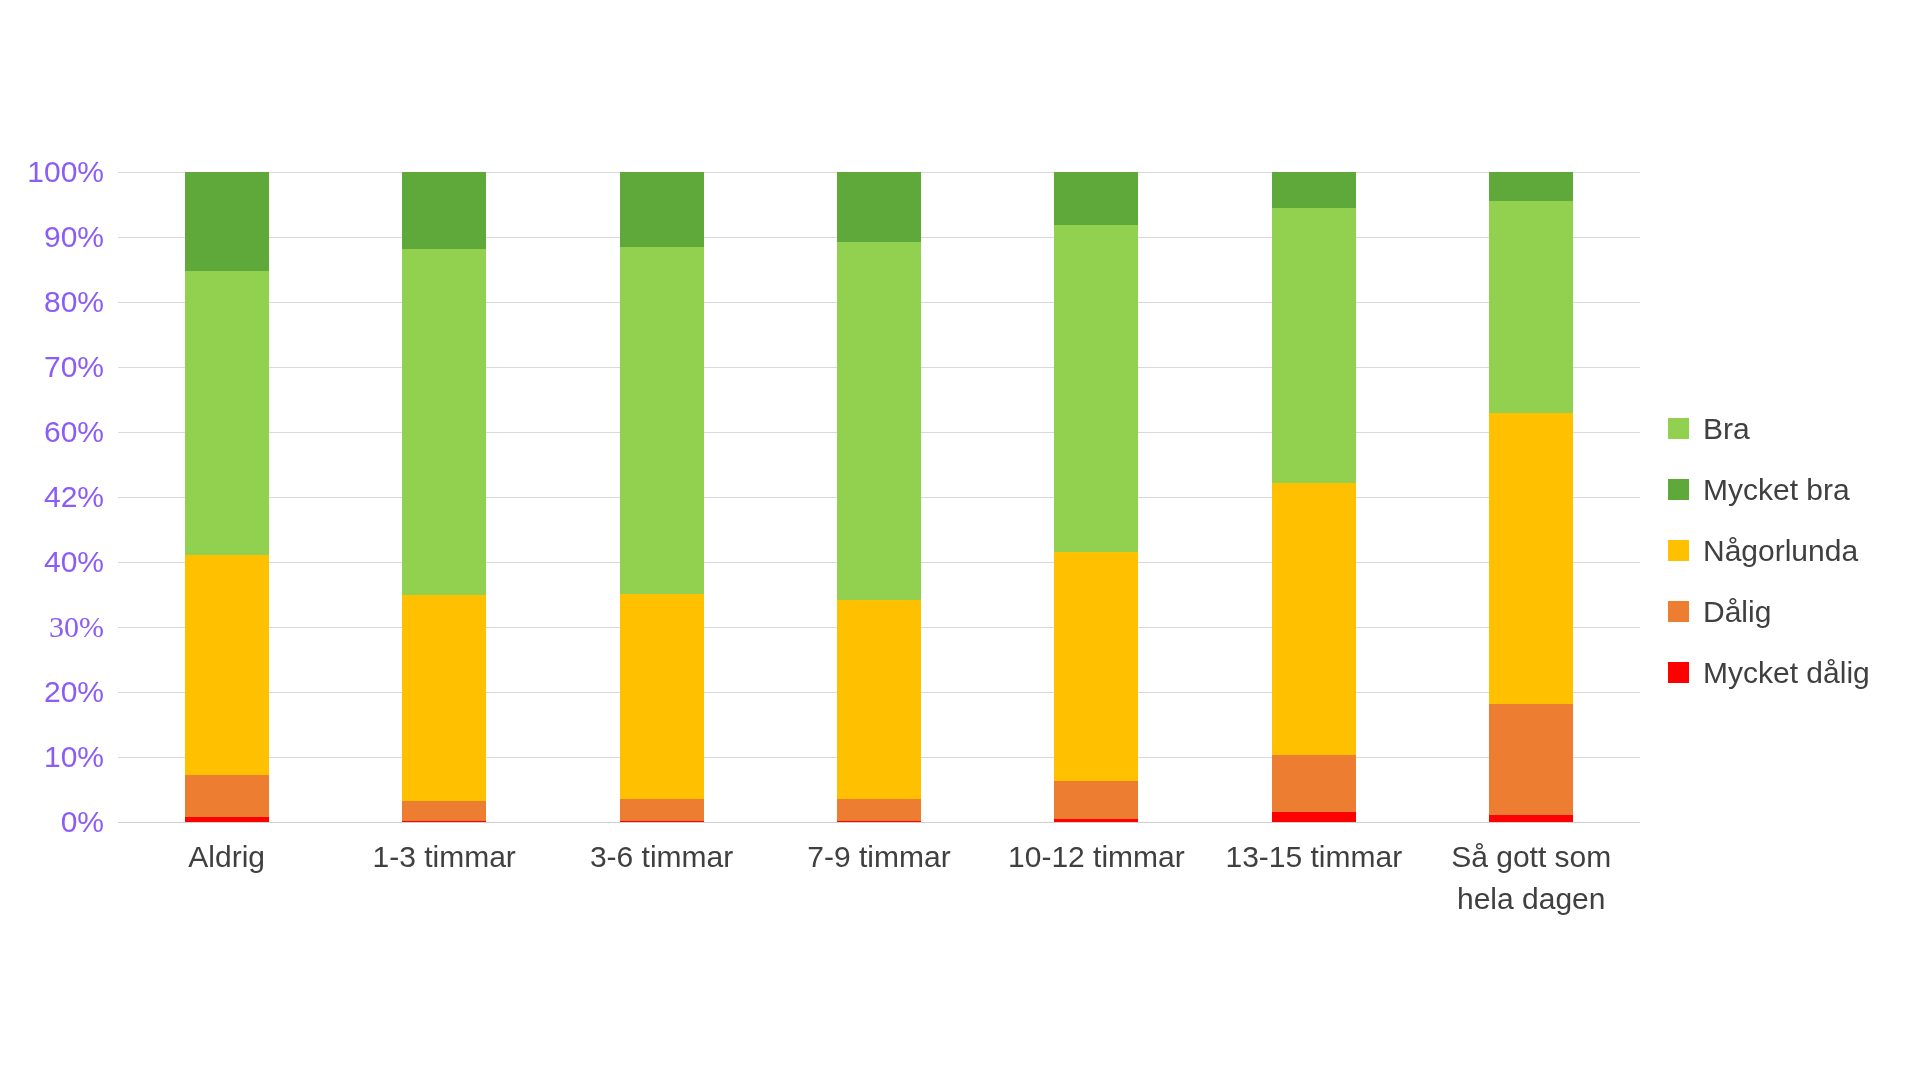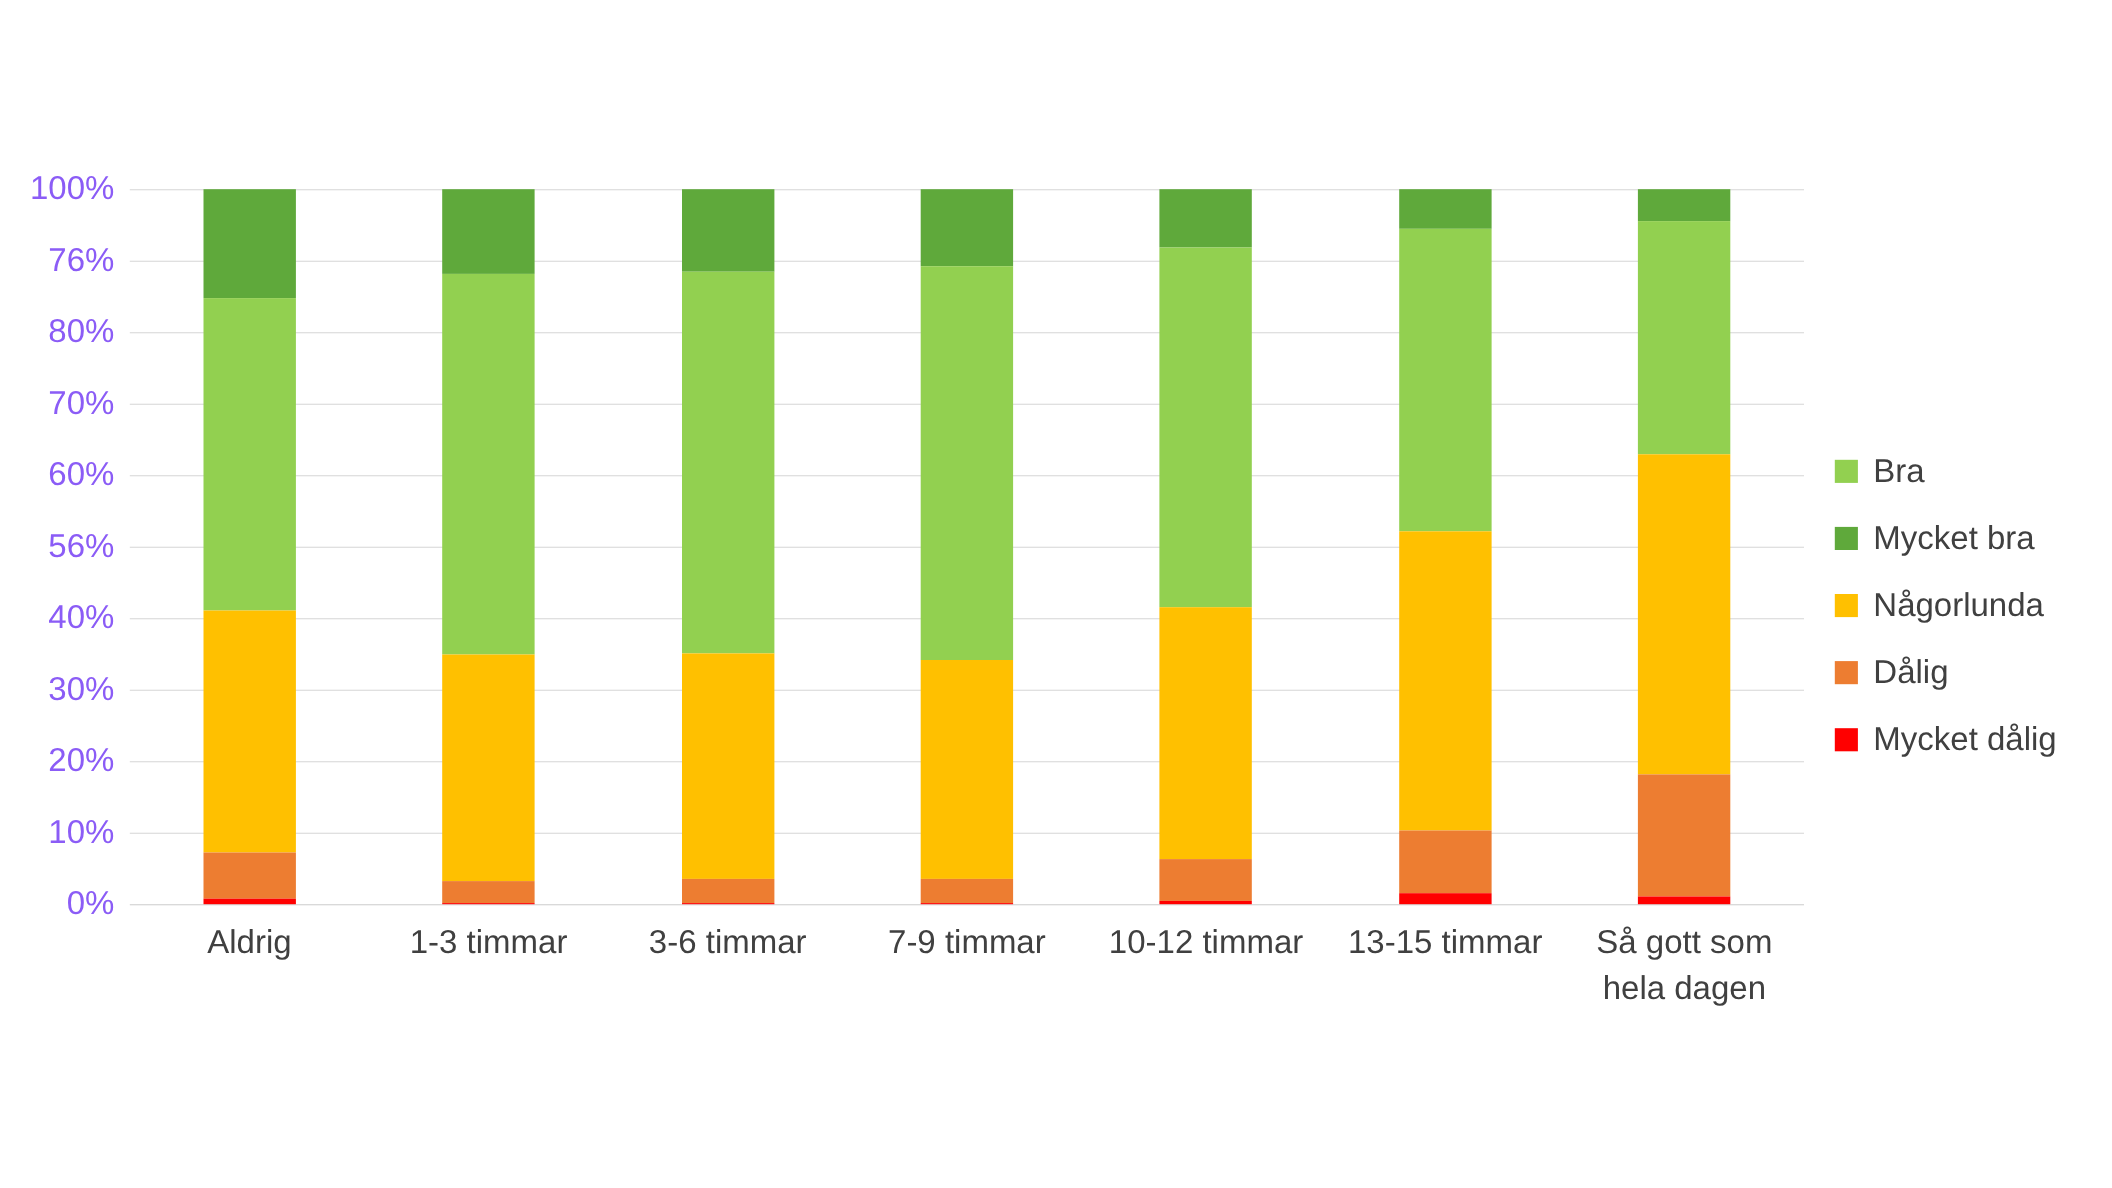--- a/index.html
+++ b/index.html
@@ -135,27 +135,27 @@
 </style>
 </head>
 <body>
 
 <div id="chart-root">
 
   <div id="y-axis">
       <div class="ytick" style="top: 100%;">0%</div>
       <div class="ytick" style="top: 90%;">10%</div>
       <div class="ytick" style="top: 80%;">20%</div>
-      <div class="ytick" style="top: 70%;">30%</div>
+      <div class="ytick" style="top: 70%; font-family: Liberation Serif, serif;">30%</div>
       <div class="ytick" style="top: 60%;">40%</div>
-      <div class="ytick" style="top: 50%;">56%</div>
+      <div class="ytick" style="top: 50%;">42%</div>
       <div class="ytick" style="top: 40%;">60%</div>
       <div class="ytick" style="top: 30%;">70%</div>
       <div class="ytick" style="top: 20%;">80%</div>
-      <div class="ytick" style="top: 10%;">76%</div>
+      <div class="ytick" style="top: 10%;">90%</div>
       <div class="ytick" style="top: 0%;">100%</div>
     </div>
 
   <div id="plot-area">
     <div id="gridlines">
         <div class="gridline baseline" style="top: 100%;"></div>
         <div class="gridline" style="top: 90%;"></div>
         <div class="gridline" style="top: 80%;"></div>
         <div class="gridline" style="top: 70%;"></div>
         <div class="gridline" style="top: 60%;"></div>

